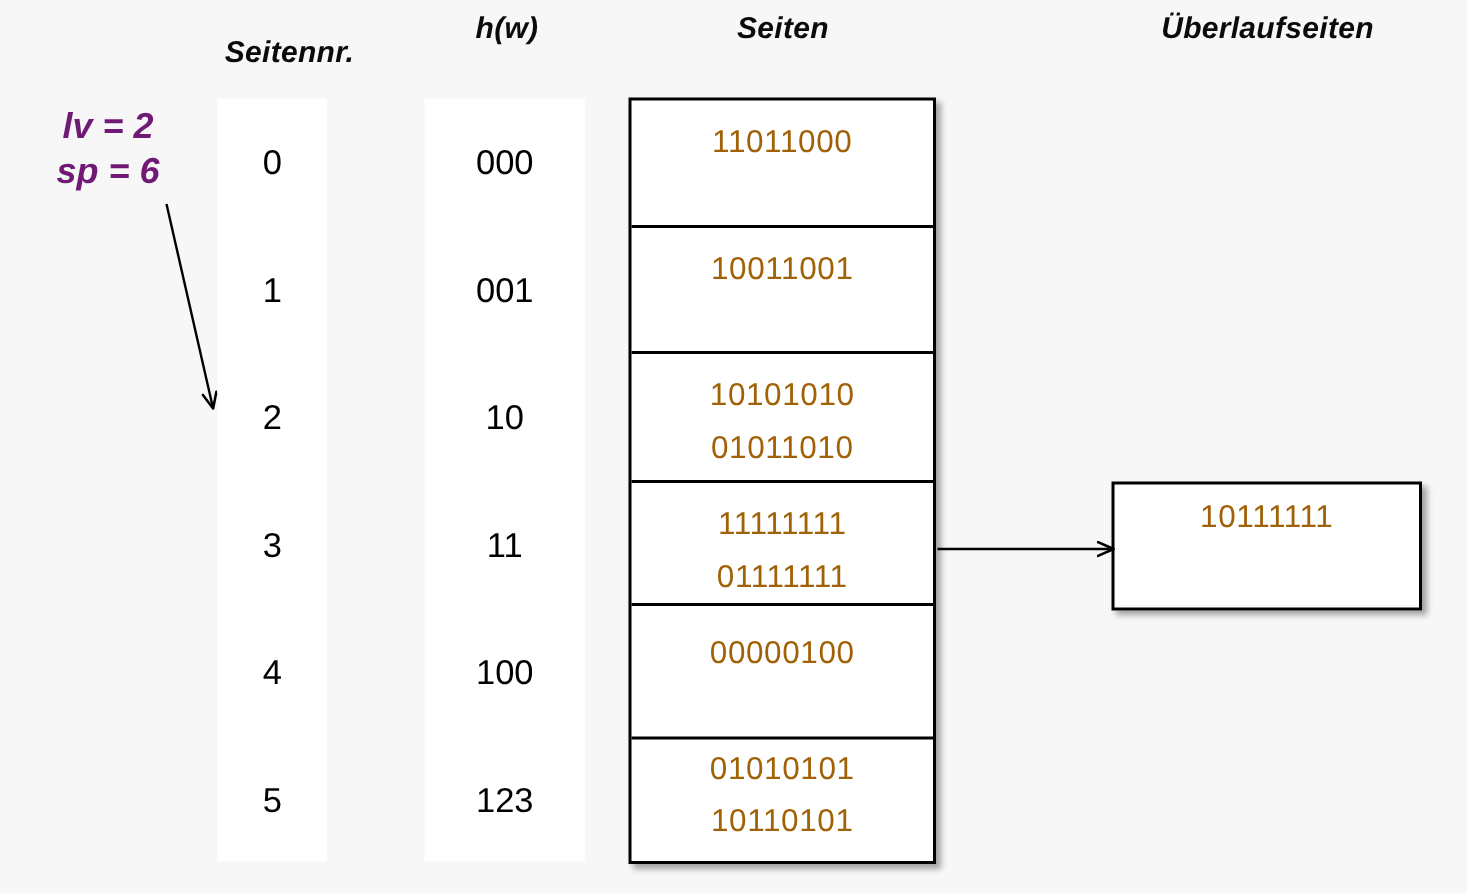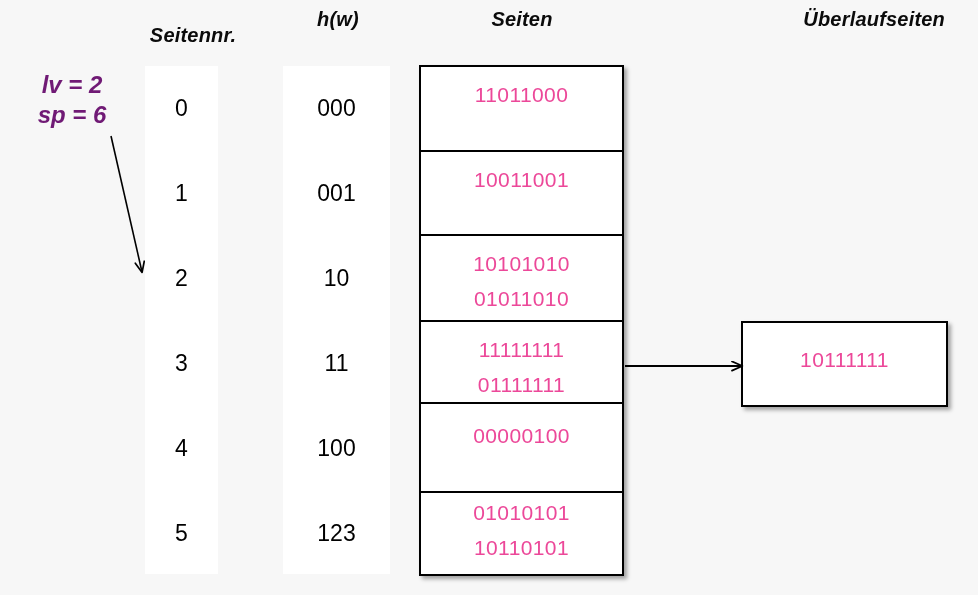--- a/index.html
+++ b/index.html
@@ -26,21 +26,21 @@
     font-style: italic;
     font-weight: 600;
     font-size: 20px;
     letter-spacing: 0.2px;
     white-space: nowrap;
     color: #0b0b0b;
   }
   #hdr-seitennr { left: 138px;  top: 24px;  width: 110px; text-align: center; }
   #hdr-hw       { left: 290px;  top: 8px;  width: 96px;  text-align: center; }
   #hdr-seiten   { left: 420px;  top: 8px;  width: 204px; text-align: center; }
-  #hdr-ueber    { left: 745px;  top: 8px;  width: 200px; text-align: right; }
+  #hdr-ueber    { left: 745px;  top: 8px;  width: 200px; text-align: center; }
 
   
   .param-block {
     position: absolute;
     left: 14px;
     top: 70px;
     width: 116px;
     text-align: center;
   }
   .param-line {
@@ -94,35 +94,35 @@
     box-sizing: border-box;
     border-bottom: 2px solid #000;
     padding-top: 10px;
     text-align: center;
   }
   .page-cell.last { border-bottom: none; }
   .page-line {
     font-size: 21px;
     line-height: 35px;
     letter-spacing: 0.4px;
-    color: #ec4899;
+    color: #a16207;
   }
 
   
   #overflow-box {
     position: absolute;
     left: 741px;
     top: 321px;
     width: 207px;
     height: 86px;
     background: #ffffff;
     border: 2px solid #000;
     box-sizing: border-box;
     box-shadow: 3px 3px 4px rgba(0,0,0,0.35);
-    padding-top: 19px;
+    padding-top: 4px;
     text-align: center;
   }
   #overflow-box .page-line { font-size: 21px; }
 
   
   #arrows {
     position: absolute;
     left: 0;
     top: 0;
     width: 978px;

